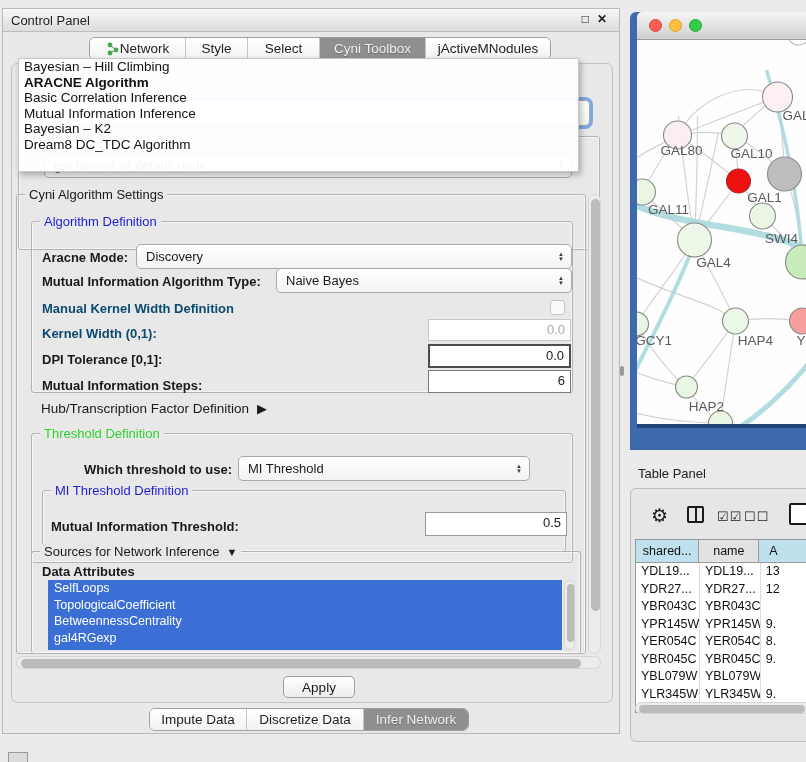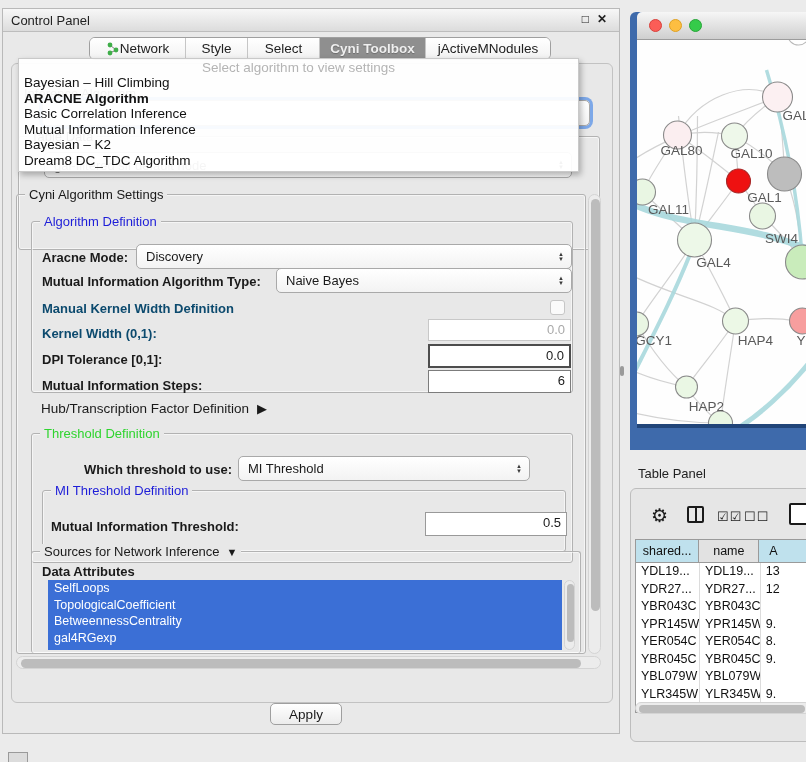--- a/index.html
+++ b/index.html
@@ -73,21 +73,21 @@
         <circle cx="4" cy="11" r="2.4" fill="#3fae49"></circle>
       </svg>
       <span>Network</span>
     </div>
     <div class="seg" style="width:62px;">
       <span>Style</span>
     </div>
     <div class="seg" style="width:72px;">
       <span>Select</span>
     </div>
-    <div class="seg sel" style="width:106px;font-weight:bold;">
+    <div class="seg sel" style="width:106px;">
       <span>Cyni Toolbox</span>
     </div>
     <div class="seg" style="width:124px;">
       <span>jActiveMNodules</span>
     </div>
   </div>
 
   <div class="abs cp-content">
 
     <span class="abs" style="left:12px;top:22px;font-size:13px;color:#333;">Inference Algorithm</span>
@@ -190,35 +190,45 @@
       </div>
     </div>
 
     <div class="abs sbar-v" style="left:576px;top:130px;width:13px;height:460px;">
       <div class="abs sbar-thumb" style="left:2px;top:4px;width:9px;height:412px;"></div>
     </div>
     <div class="abs sbar-v" style="left:4px;top:592px;width:585px;height:13px;">
       <div class="abs sbar-thumb" style="left:4px;top:2px;width:560px;height:9px;"></div>
     </div>
 
-    <div class="abs btn" style="left:258px;top:612px;width:72px;height:22px;margin-top:27px;">
+    <div class="abs btn" style="left:271px;top:612px;width:72px;height:22px;">
       <span>Apply</span>
     </div>
   </div>
 
   <div class="abs dd-overlay">
-    <div class="dd-placeholder">Select algorithm to view settings</div>
     <div class="dd-item">Bayesian – Hill Climbing</div>
     <div class="dd-item bold">ARACNE Algorithm</div>
     <div class="dd-item">Basic Correlation Inference</div>
     <div class="dd-item">Mutual Information Inference</div>
     <div class="dd-item">Bayesian – K2</div>
     <div class="dd-item">Dream8 DC_TDC Algorithm</div>
   </div>
 
+  <div class="abs seg-tabs" style="left:146px;top:699px;">
+    <div class="seg" style="width:97px;">
+      <span>Impute Data</span>
+    </div>
+    <div class="seg" style="width:117px;">
+      <span>Discretize Data</span>
+    </div>
+    <div class="seg sel" style="width:104px;">
+      <span>Infer Network</span>
+    </div>
+  </div>
 </div>
 
 <div class="abs" style="left:620px;top:366px;width:4px;height:10px;background:#9a9a9a;border-radius:2px;"></div>
 
 <div class="abs net-frame">
   <div class="abs net-titlebar">
     <span class="abs light" style="left:12px;background:#fb5d57;border:1px solid #d8413c;"></span>
     <span class="abs light" style="left:32px;background:#fdbe41;border:1px solid #dfa123;"></span>
     <span class="abs light" style="left:52px;background:#35cb4a;border:1px solid #28a538;"></span>
   </div>

